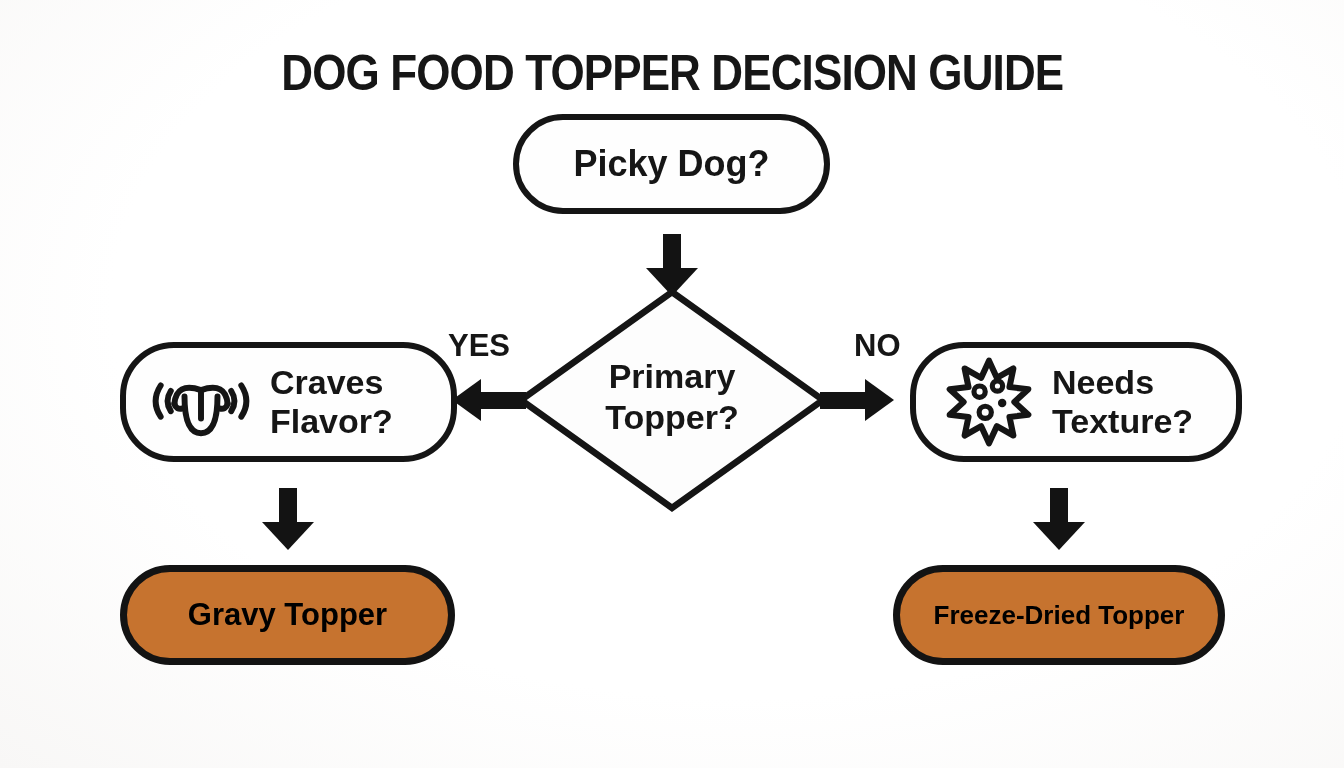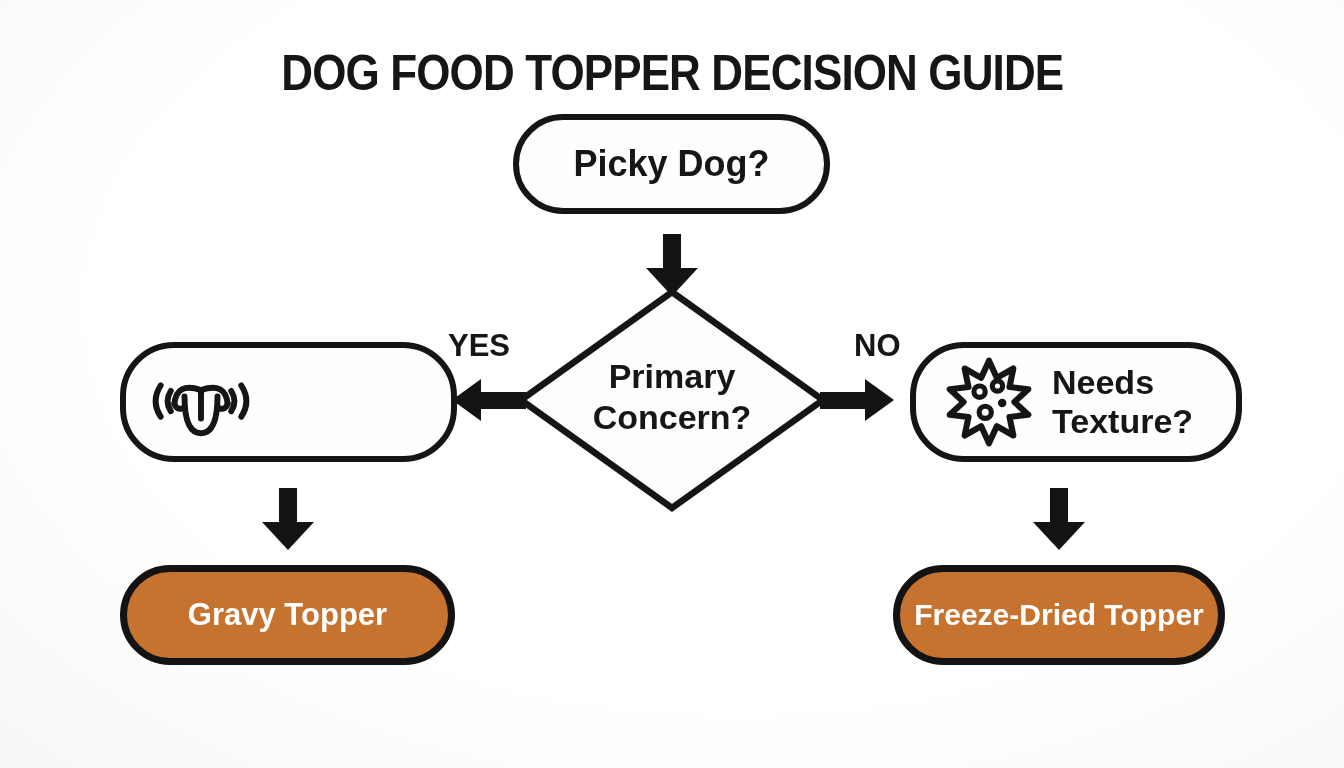--- a/index.html
+++ b/index.html
@@ -30,24 +30,24 @@
   .node-question-left{left:120px;top:342px;width:337px;height:120px;border-radius:54px;
     justify-content:flex-start;gap:14px;padding-left:20px;}
   .node-question-right{left:910px;top:342px;width:332px;height:120px;border-radius:54px;
     justify-content:flex-start;gap:16px;padding-left:26px;}
   .q-label{font-size:34px;font-weight:700;line-height:1.15;max-width:165px;}
 
   .node-result{
     position:absolute;top:565px;height:100px;border-radius:50px;
     background:#c6732f;border:7px solid #131313;box-sizing:border-box;
     display:flex;align-items:center;justify-content:center;
-    color:#ffffff;font-weight:700;
+    color:#000000;font-weight:700;
   }
   .result-left{left:120px;width:335px;font-size:31px;}
-  .result-right{left:893px;width:332px;font-size:30px;}
+  .result-right{left:893px;width:332px;font-size:26px;}
 
   
   .diamond-wrap{position:absolute;left:515px;top:286px;width:314px;height:228px;}
   .diamond-label{
     position:absolute;left:562px;top:356px;width:220px;text-align:center;
     font-size:34px;font-weight:700;line-height:1.2;
   }
 
   
   .edge-label{position:absolute;font-size:31px;font-weight:700;}
@@ -95,21 +95,21 @@
   <div class="arrow arrow-down arrow-top">
     <div class="stem"></div>
     <div class="head"></div>
   </div>
 
   <div class="diamond-wrap">
     <svg width="314" height="228" viewBox="0 0 314 228">
       <polygon points="157,6 308,114 157,222 6,114" fill="#fdfdfd" stroke="#151515" stroke-width="6.5" stroke-linejoin="miter"></polygon>
     </svg>
   </div>
-  <div class="diamond-label">Primary Concern?</div>
+  <div class="diamond-label">Primary Topper?</div>
 
   <div class="edge-label edge-yes">YES</div>
   <div class="edge-label edge-no">NO</div>
 
   <div class="arrow arrow-h arrow-left-dir arrow-to-left">
     <div class="stem"></div>
     <div class="head"></div>
   </div>
 
   <div class="arrow arrow-h arrow-right-dir arrow-to-right">
@@ -122,20 +122,21 @@
       <path d="M16,28 Q5,45 16,62"></path>
       <path d="M27,34 Q20,45 27,56"></path>
       <path d="M104,28 Q115,45 104,62"></path>
       <path d="M93,34 Q100,45 93,56"></path>
       <path d="M31,48 Q33,24 60,33 Q87,24 89,48"></path>
       <path d="M31,48 Q33,55 40,53"></path>
       <path d="M89,48 Q87,55 80,53"></path>
       <path d="M42,40 C42,66 48,80 60,80 C72,80 78,66 78,40"></path>
       <path d="M60,36 L60,64"></path>
     </svg>
+    <span class="q-label">Craves Flavor?</span>
   </div>
 
   <div class="pill node-question-right">
     <svg class="icon-svg" width="94" height="94" viewBox="0 0 100 100">
       <polygon points="50,6 58.3,24.3 75.9,14.4 71.8,34.1 91.8,36.4 77,50 91.8,63.6 71.8,65.9 75.9,85.6 58.3,75.7 50,94 41.7,75.7 24.1,85.6 28.2,65.9 8.2,63.6 23,50 8.2,36.4 28.2,34.1 24.1,14.4 41.7,24.3" fill="#fefefe" stroke="#151515" stroke-width="6.5" stroke-linejoin="round"></polygon>
       <circle cx="40" cy="39" r="6" fill="none" stroke="#151515" stroke-width="5.5"></circle>
       <circle cx="59" cy="33" r="5.5" fill="none" stroke="#151515" stroke-width="5.5"></circle>
       <circle cx="46" cy="61" r="6.5" fill="none" stroke="#151515" stroke-width="5.5"></circle>
       <circle cx="64" cy="51" r="4.5" fill="#151515"></circle>
     </svg>

